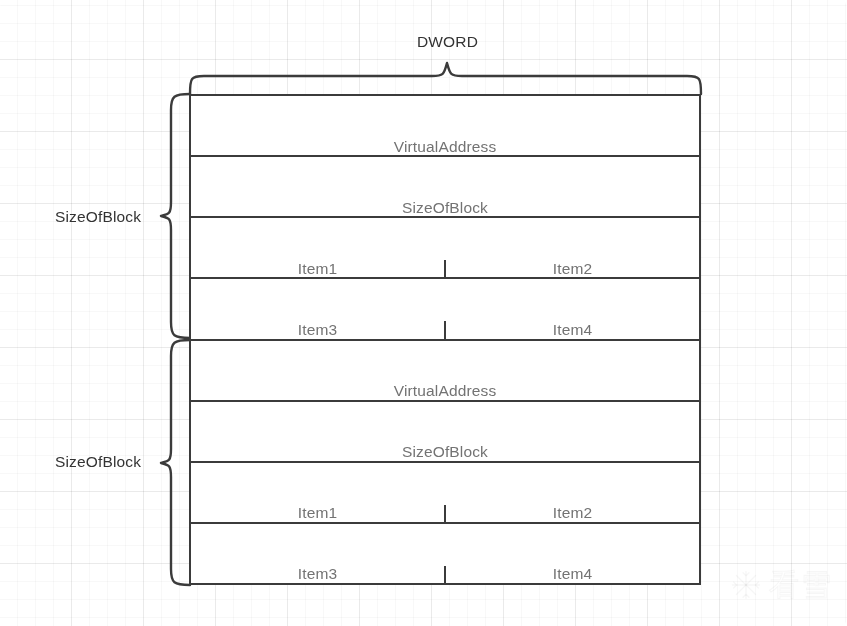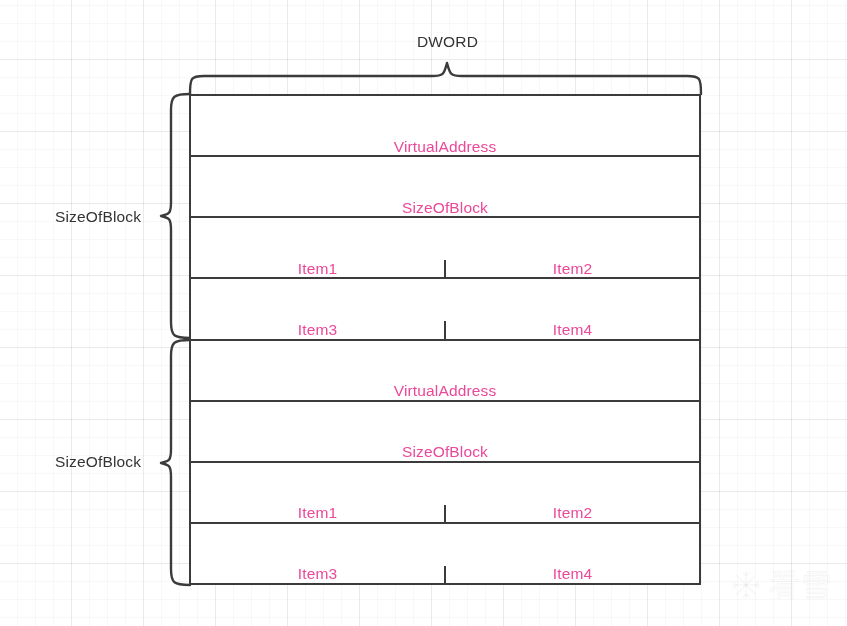--- a/index.html
+++ b/index.html
@@ -63,21 +63,21 @@
   }
   .row + .row { border-top: 2.5px solid #3b3b3b; }
 
   .cell {
     flex: 1 1 0;
     display: flex;
     align-items: center;
     justify-content: center;
     box-sizing: border-box;
     font-size: 15.5px;
-    color: #ec4899;
+    color: #737373;
     letter-spacing: 0.15px;
     min-width: 0;
     margin-top: 42px;
   }
   .cell + .cell { border-left: 2.5px solid #3b3b3b; text-align: center; }
   .cell.full { flex: 1 1 100%; }
 
   
   .brace-svg {
     position: absolute;

